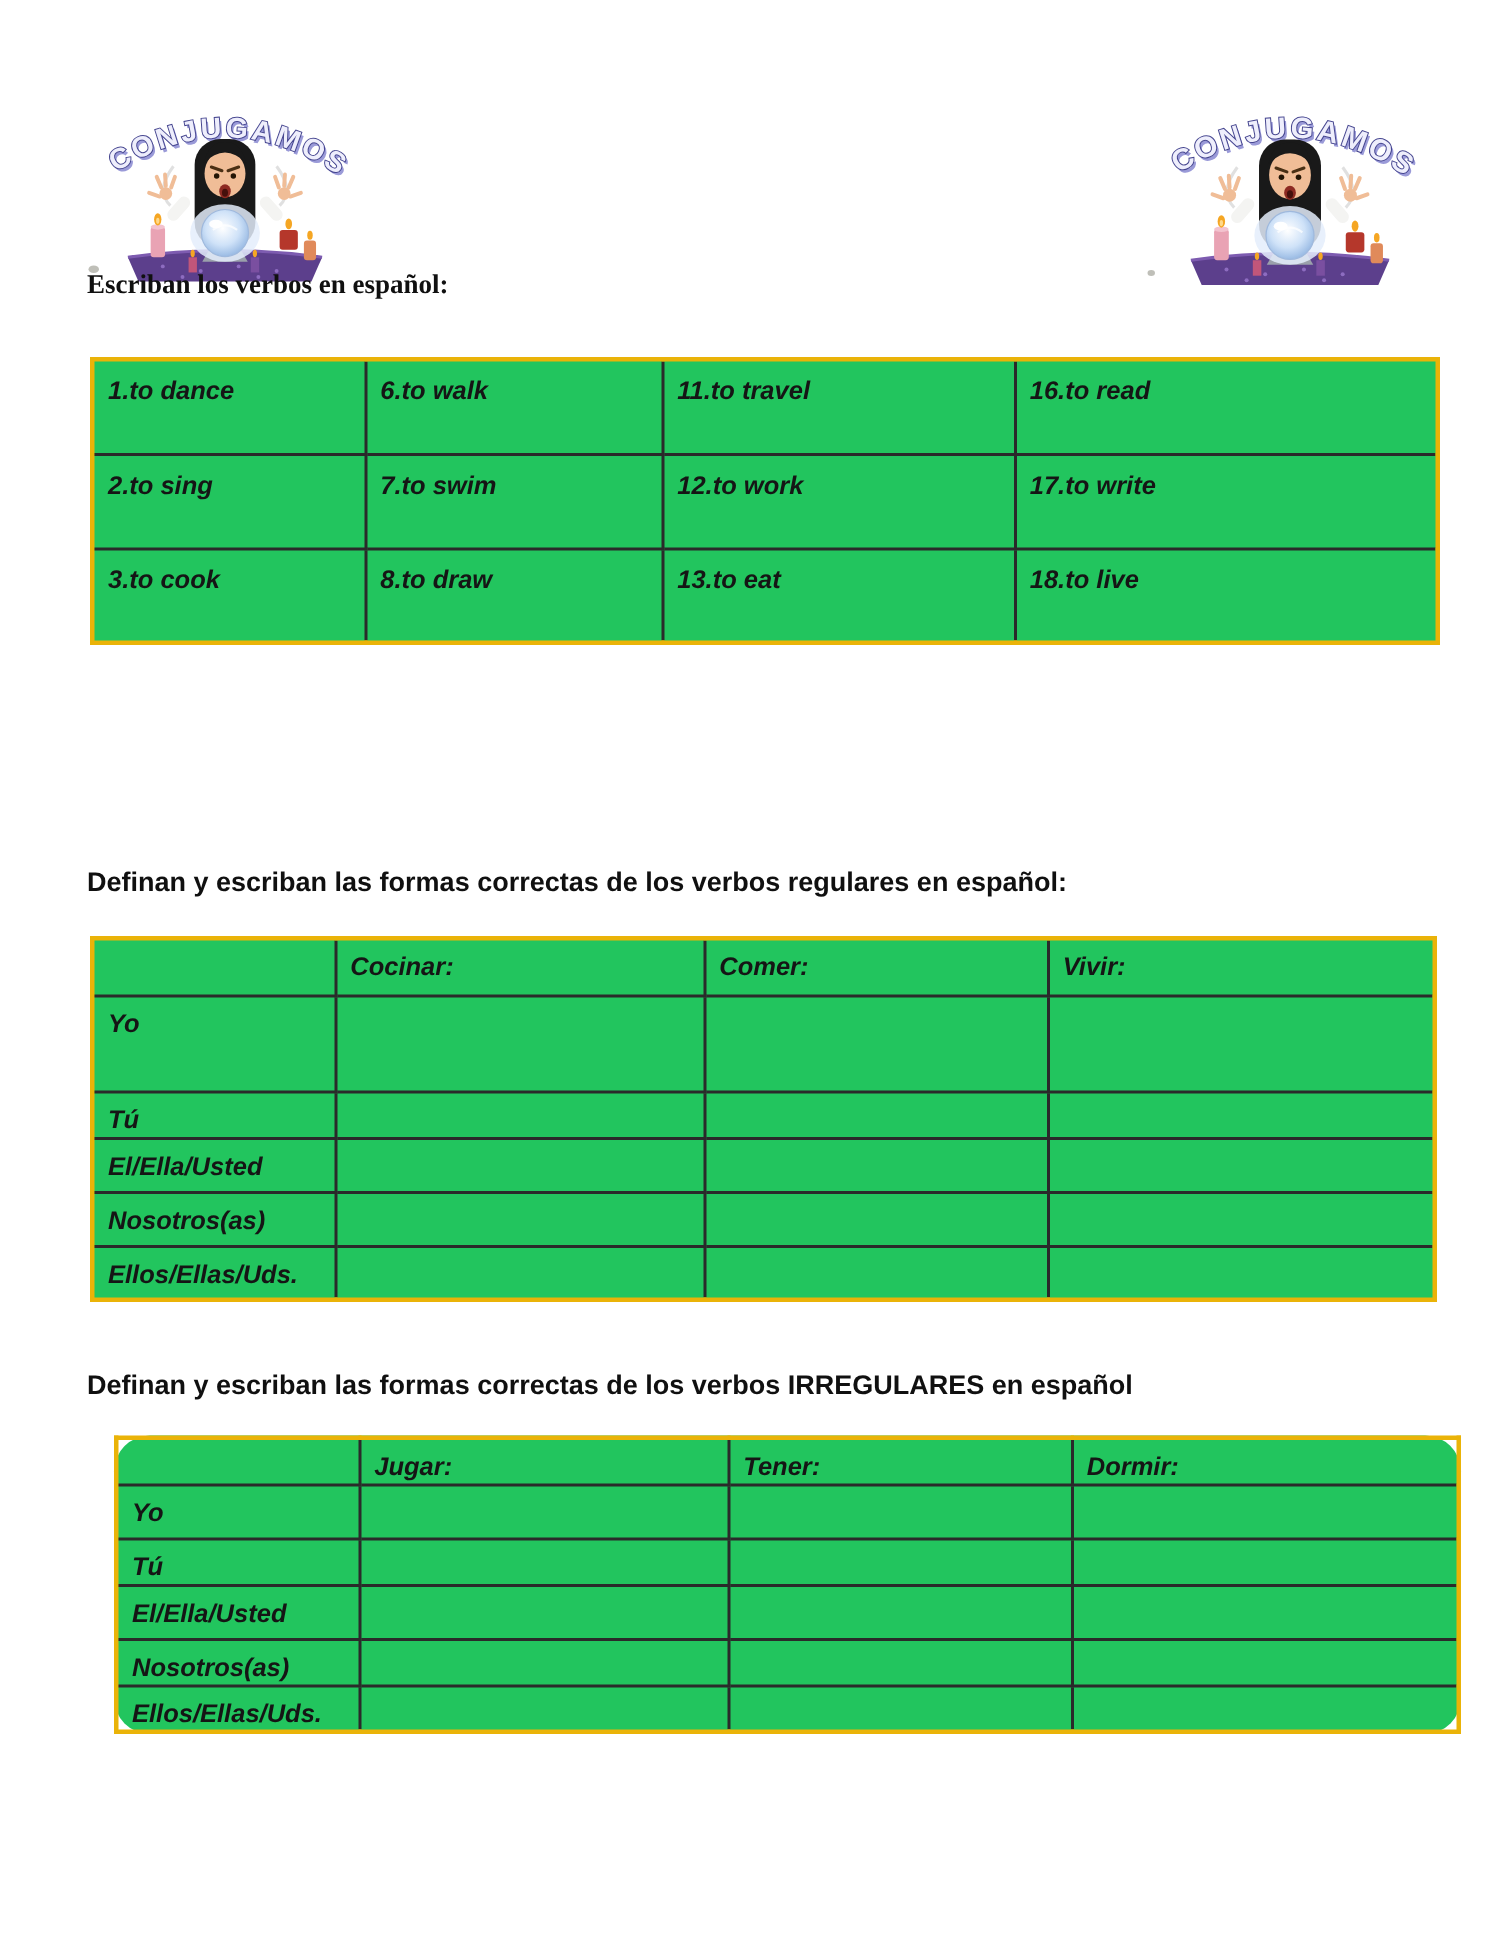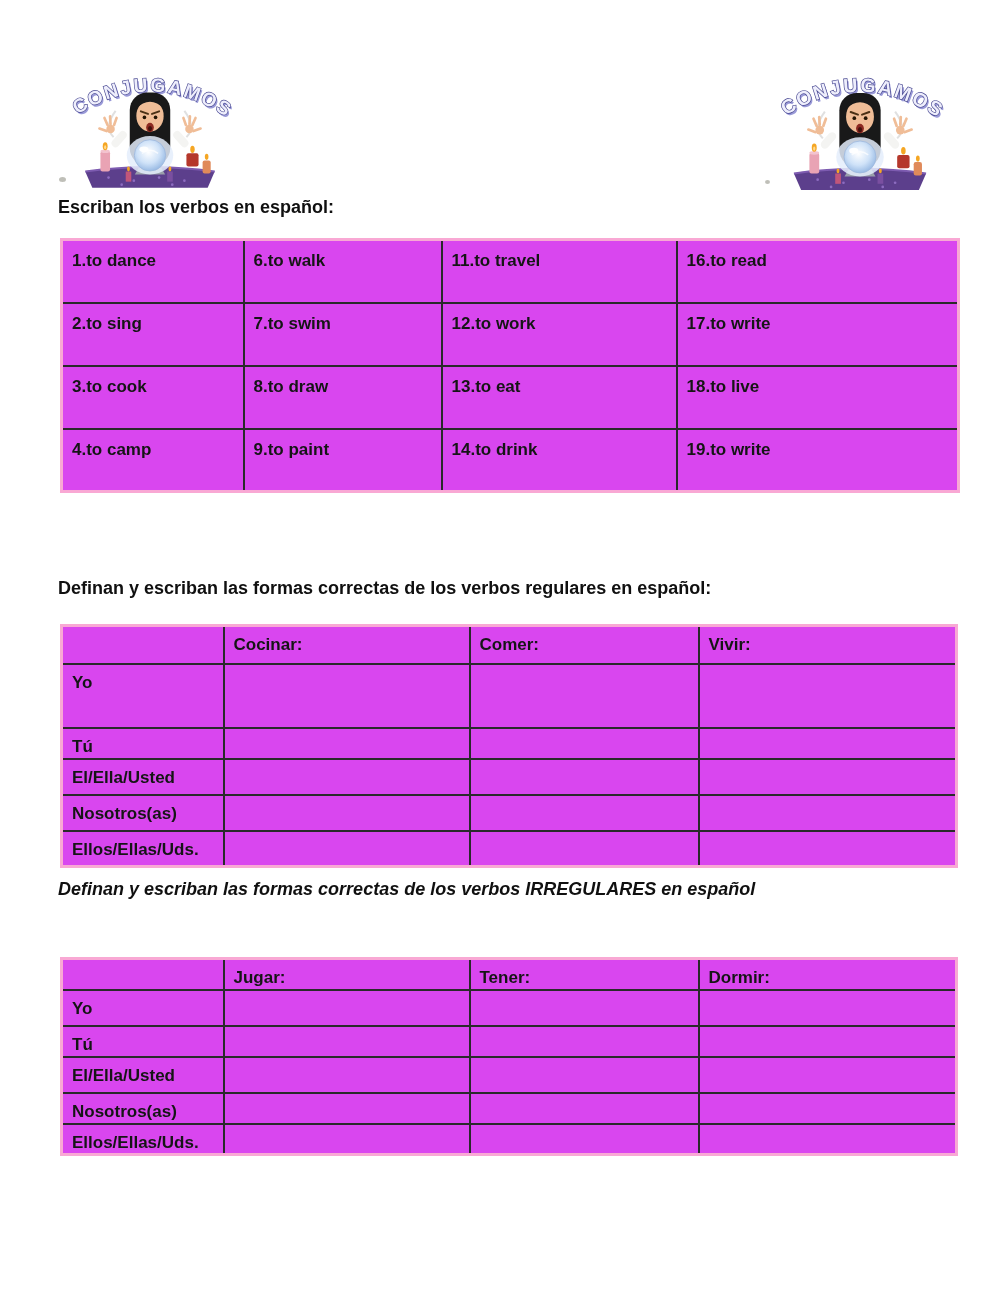--- a/index.html
+++ b/index.html
@@ -23,40 +23,40 @@
 
   .speck { position:absolute; border-radius:50%; background:#a9a9a0; opacity:.75; }
   .speck-left  { left:59px;  top:177px; width:7px; height:5px; }
   .speck-right { left:765px; top:180px; width:5px; height:4px; }
 
   
   .sec-title {
     position:absolute; left:58px;
     font-size:18px; font-weight:bold; color:#101010; white-space:nowrap;
   }
-  .title-1 { top:197px; }
+  .title-1 { top:179px;font-family:Liberation Serif, serif; }
   .title-2 { top:578px; }
-  .title-3 { top:879px;font-style:italic; }
+  .title-3 { top:913px; }
 
   
   table {
     position:absolute; border-collapse:collapse; table-layout:fixed;
-    background:#d946ef; border:3px solid #f9a8d4;
+    background:#22c55e; border:3px solid #eab308;font-style:italic;
   }
   td {
     border:2px solid #2a2a2a; box-sizing:border-box;
     font-weight:bold; font-size:17px; color:#151515;
     vertical-align:top; padding:10px 4px 0 9px;
     overflow:hidden; white-space:nowrap;
   }
   .t1 { left:60px; top:238px; width:897px; }
   .t1 tr { height:63px; }
 
   .t2 { left:60px; top:624px; width:895px; }
-  .t3 { left:60px; top:957px; width:895px; }
+  .t3 { left:76px; top:957px; width:895px;border-radius:24px; }
   .t2 td, .t3 td { padding-top:8px; }
   tr.h-38 { height:38px; }
   tr.h-64 { height:64px; }
   tr.h-40 { height:36px; }
   tr.h-41 { height:31px; }
 </style>
 </head>
 <body>
 
 <div class="page">
@@ -238,26 +238,20 @@
         <td>7.to swim</td>
         <td>12.to work</td>
         <td>17.to write</td>
       </tr>
       <tr>
         <td>3.to cook</td>
         <td>8.to draw</td>
         <td>13.to eat</td>
         <td>18.to live</td>
       </tr>
-      <tr>
-        <td>4.to camp</td>
-        <td>9.to paint</td>
-        <td>14.to drink</td>
-        <td>19.to write</td>
-      </tr>
     </tbody>
   </table>
 
   <div class="sec-title title-2">Definan y escriban las formas correctas de los verbos regulares en español:</div>
 
   <table class="t2">
     <colgroup>
         <col style="width:162px">
         <col style="width:246px">
         <col style="width:229px">

